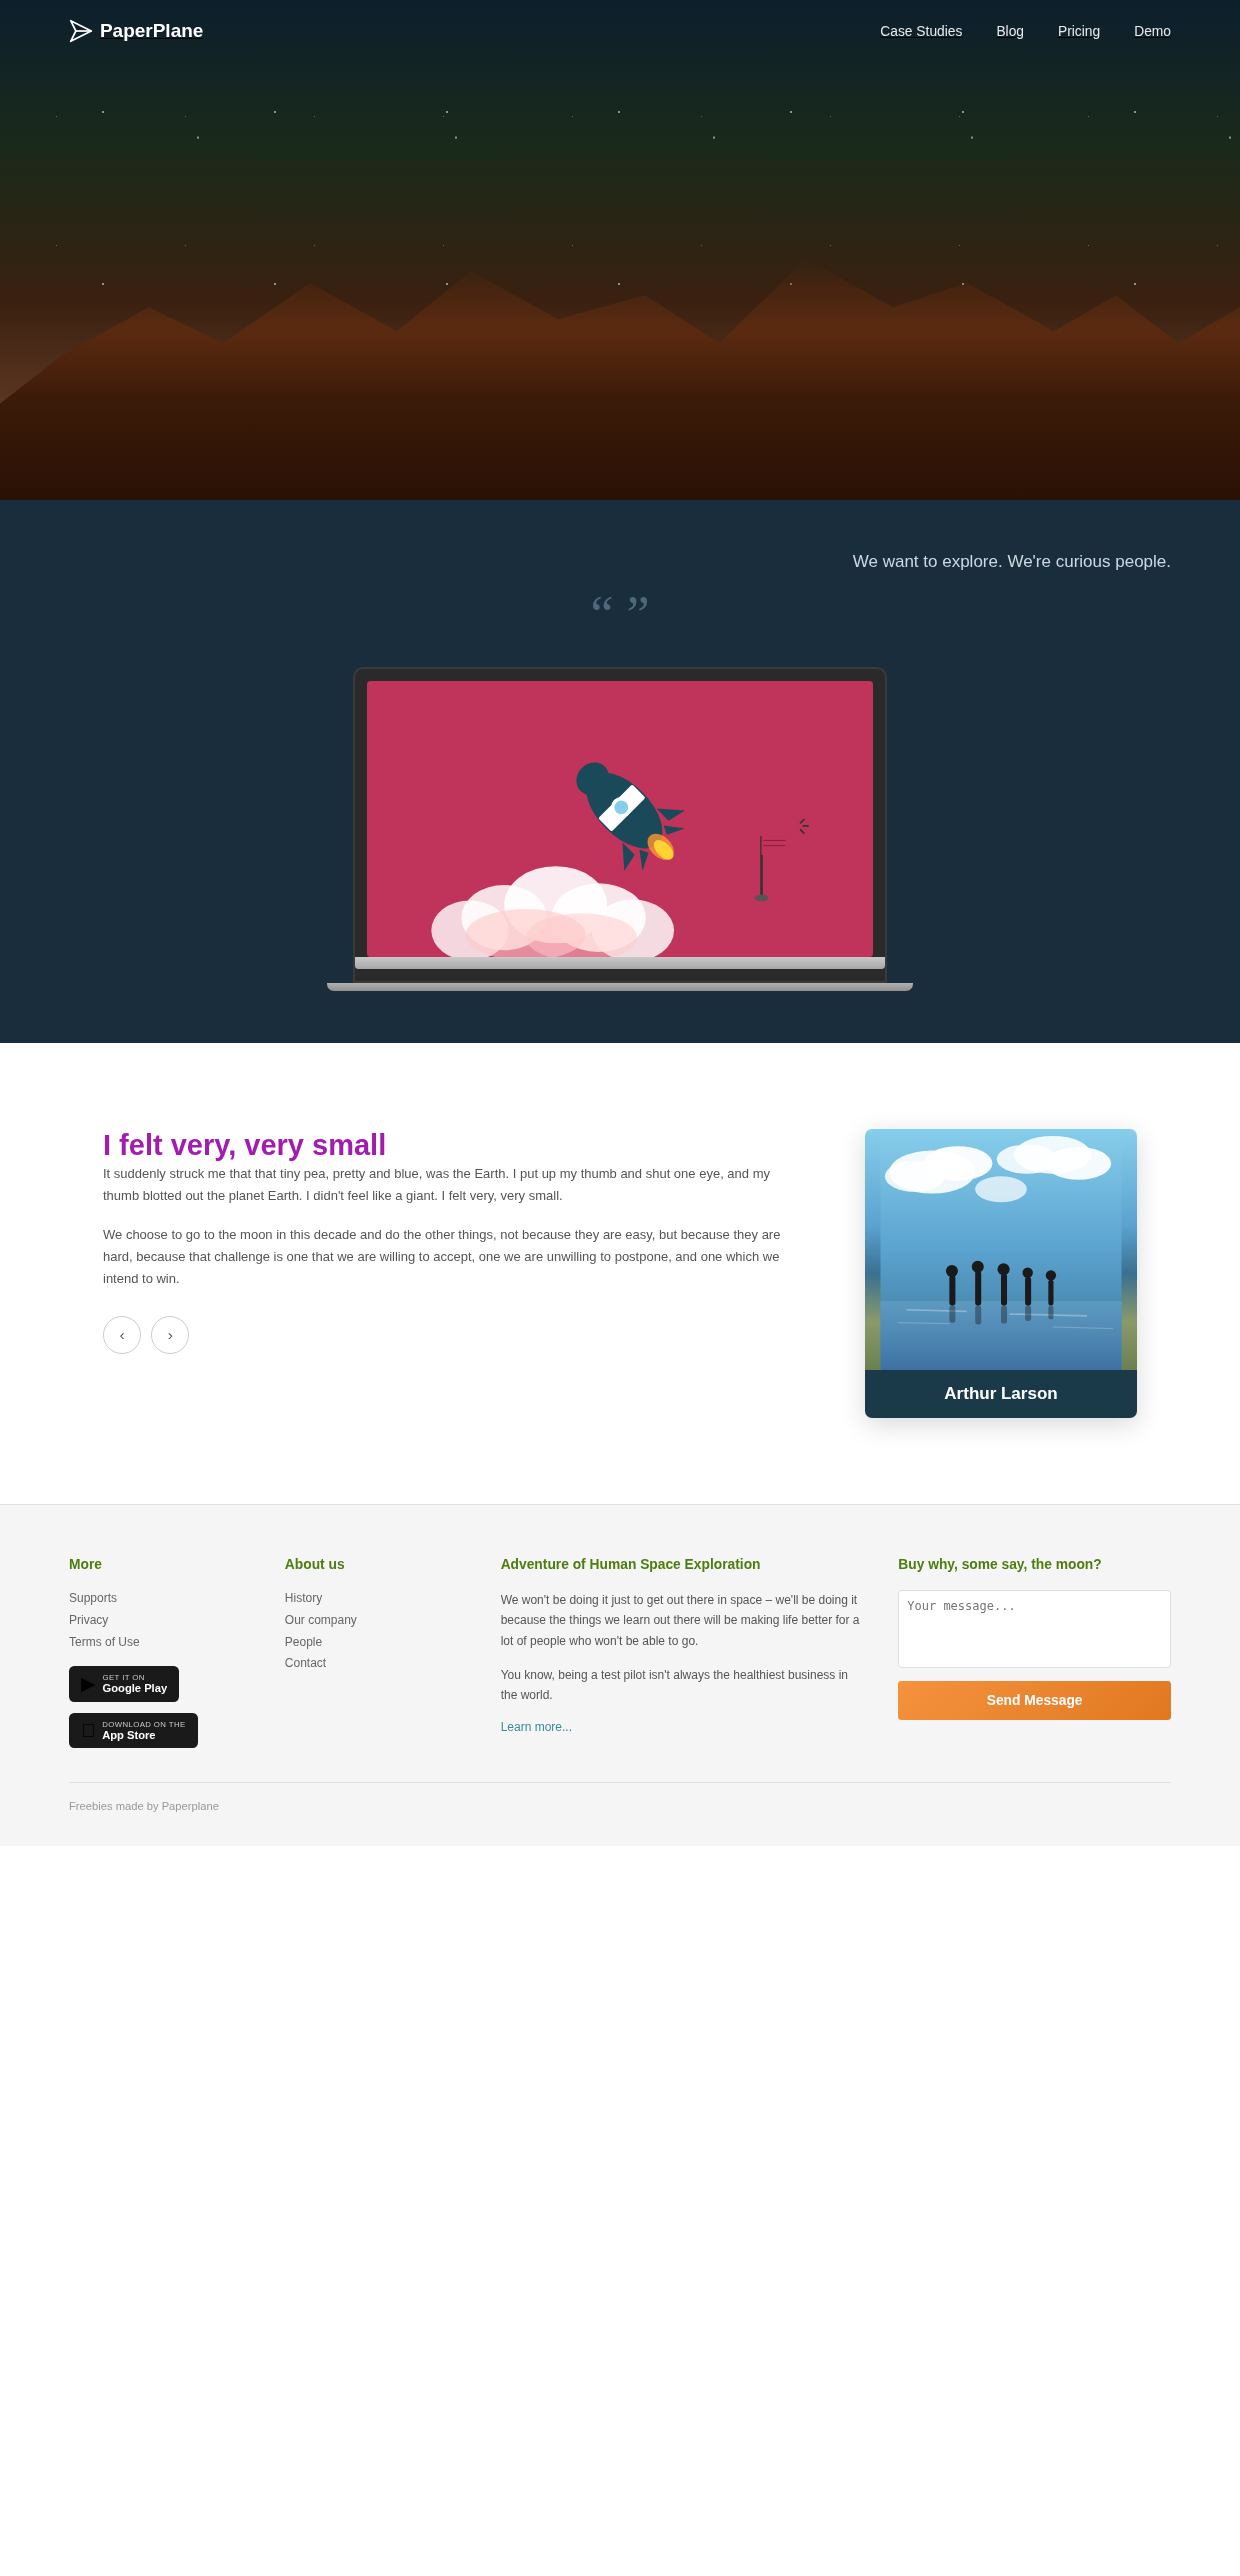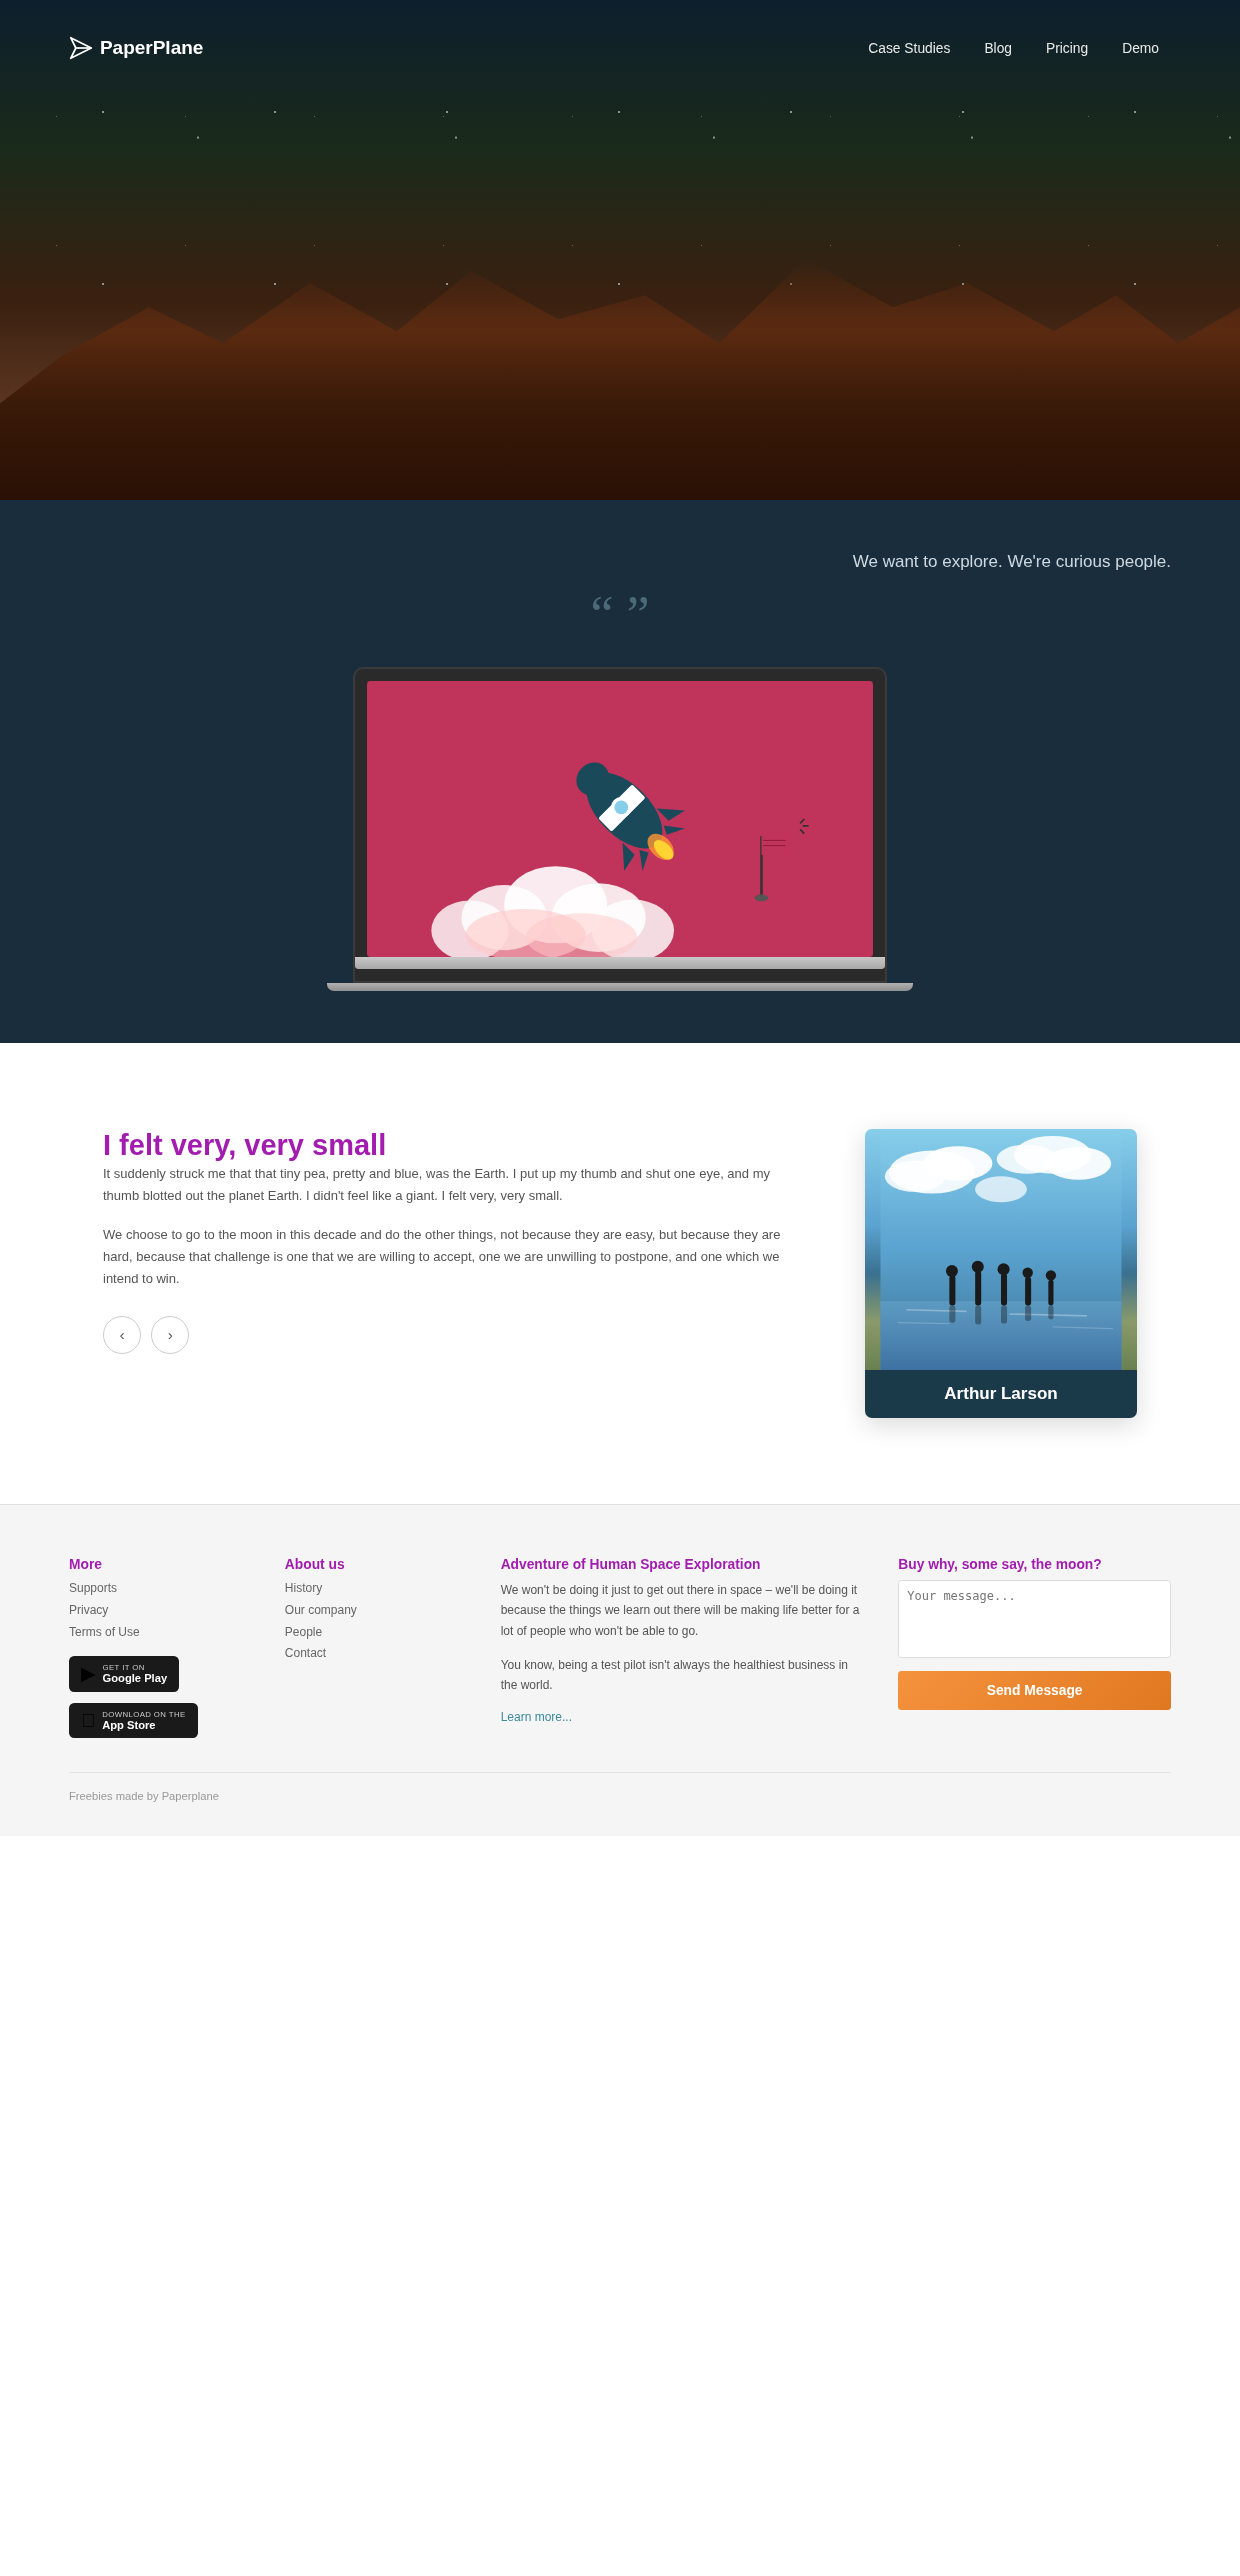--- a/index.html
+++ b/index.html
@@ -1,26 +1,27 @@
 <!DOCTYPE html>
 <html style="font-size:13.8px"><head>
   <meta charset="utf-8">
   <style>
     * { margin: 0; padding: 0; box-sizing: border-box; }
     body { font-family: 'Helvetica Neue', Arial, sans-serif; width: 1240px; overflow-x: hidden; }
 
     
     nav {
       position: absolute;
-      top: 0; left: 0; right: 12px;
+      top: 0; left: 0; right: 0;
       display: flex;
       align-items: center;
       justify-content: space-between;
-      padding: 36px 69px;
+      padding: 19px 69px;
       z-index: 10;
+      text-decoration: underline;
     }
     .logo {
       display: flex;
       align-items: center;
       color: #fff;
       font-size: 19px;
       font-weight: 600;
       gap: 6.9px;
     }
     .logo-icon {
@@ -237,22 +238,22 @@
     }
     .footer-grid {
       display: grid;
       grid-template-columns: 1fr 1fr 2fr 1.5fr;
       gap: 34px;
       margin-bottom: 34px;
     }
     .footer-col h4 {
       font-size: 13.8px;
       font-weight: 700;
-      margin-bottom: 8px;
-      color: #a21caf;
+      margin-bottom: 18px;
+      color: #4d7c0f;
     }
     .footer-col ul {
       list-style: none;
     }
     .footer-col ul li {
       margin-bottom: 6.9px;
     }
     .footer-col ul li a {
       text-decoration: none;
       color: #666;

